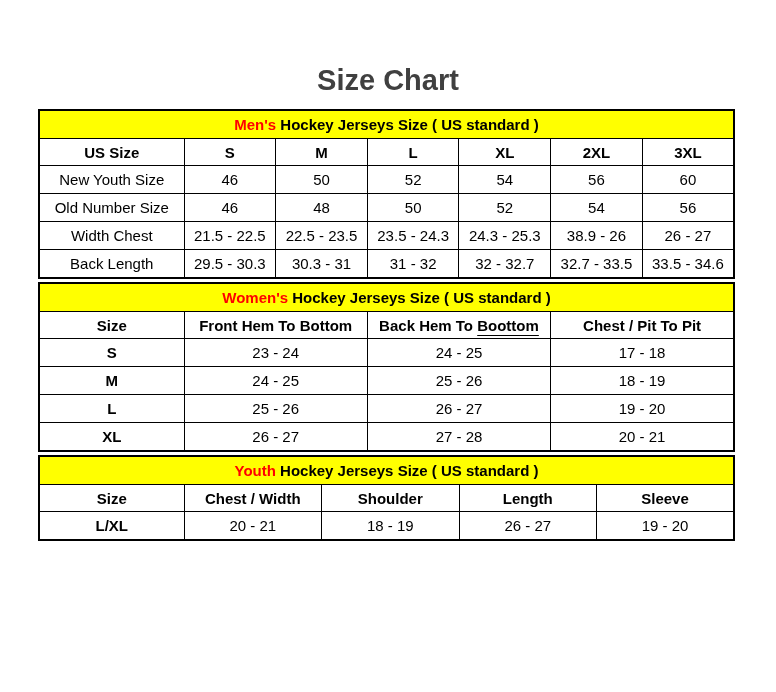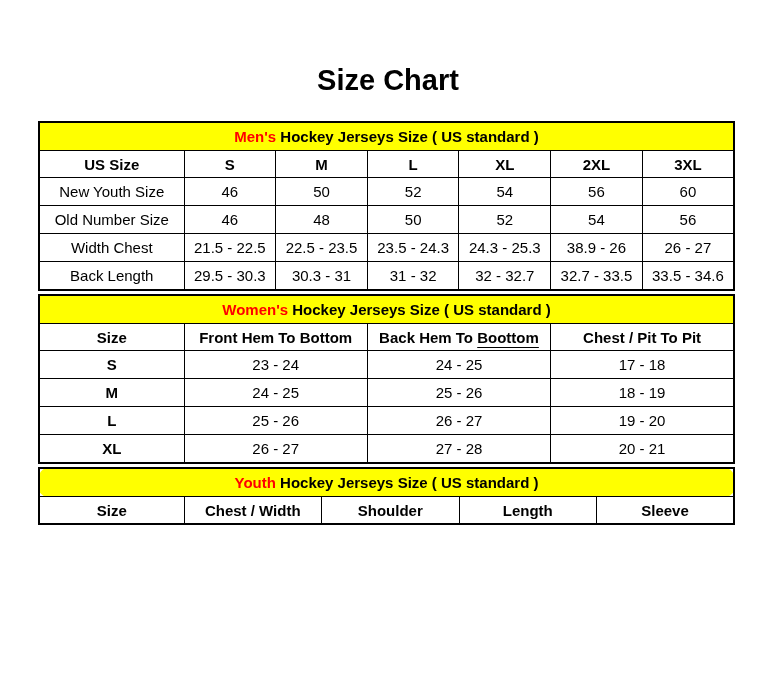--- a/index.html
+++ b/index.html
@@ -8,44 +8,44 @@
     width: 776px; height: 692px;
     overflow: hidden;
     font-family: "Liberation Sans", sans-serif;
     color: #000;
   }
   .page { position: relative; width: 776px; height: 692px; background: #fff; }
 
   .title {
     position: absolute; top: 64px; left: 0; width: 776px;
     margin: 0; text-align: center;
-    font-size: 29px; font-weight: bold; color: #000000;
-  }
-
-  .chart-wrap { position: absolute; top: 121px; left: 38px; width: 697px; }
+    font-size: 29px; font-weight: bold; color: #404040;
+  }
+
+  .chart-wrap { position: absolute; top: 109px; left: 38px; width: 697px; }
 
   table.sec {
     border-collapse: collapse;
     table-layout: fixed;
     width: 697px;
     margin: 0 0 3px 0;
     border: 2px solid #000;
   }
   table.sec th, table.sec td {
     border: 1px solid #000;
     text-align: center; vertical-align: middle;
     font-size: 15px;
     padding: 0;
     white-space: nowrap; overflow: hidden;
     height: 27px;
   }
   table.sec tr.head th { font-weight: bold; height: 26px; }
 
   .sec-womens td, .sec-womens th { height: 28px; }
-  .sec-youth  td, .sec-youth th  { height: 28px; border-radius: 9px; }
+  .sec-youth  td, .sec-youth th  { height: 28px; }
 
   td.row-label { font-weight: bold; }
   table.sec-mens td.row-label { font-weight: normal; }
 
   td.banner {
     background: #ffff00;
     font-weight: bold; font-size: 17px;
     height: 36px;
   }
   td.banner .hl { color: #ff0000; }
@@ -182,16 +182,23 @@
           <tr>
             <td colspan="5" class="banner"><span class="hl">Youth</span> Hockey Jerseys Size ( US standard )</td>
           </tr>
           <tr class="head">
             <th>Size</th>
             <th>Chest / Width</th>
             <th>Shoulder</th>
             <th>Length</th>
             <th>Sleeve</th>
           </tr>
+          <tr>
+            <td class="row-label">L/XL</td>
+            <td>20 - 21</td>
+            <td>18 - 19</td>
+            <td>26 - 27</td>
+            <td>19 - 20</td>
+          </tr>
         </tbody>
       </table>
   </div>
 </div>
 
 </body></html>

